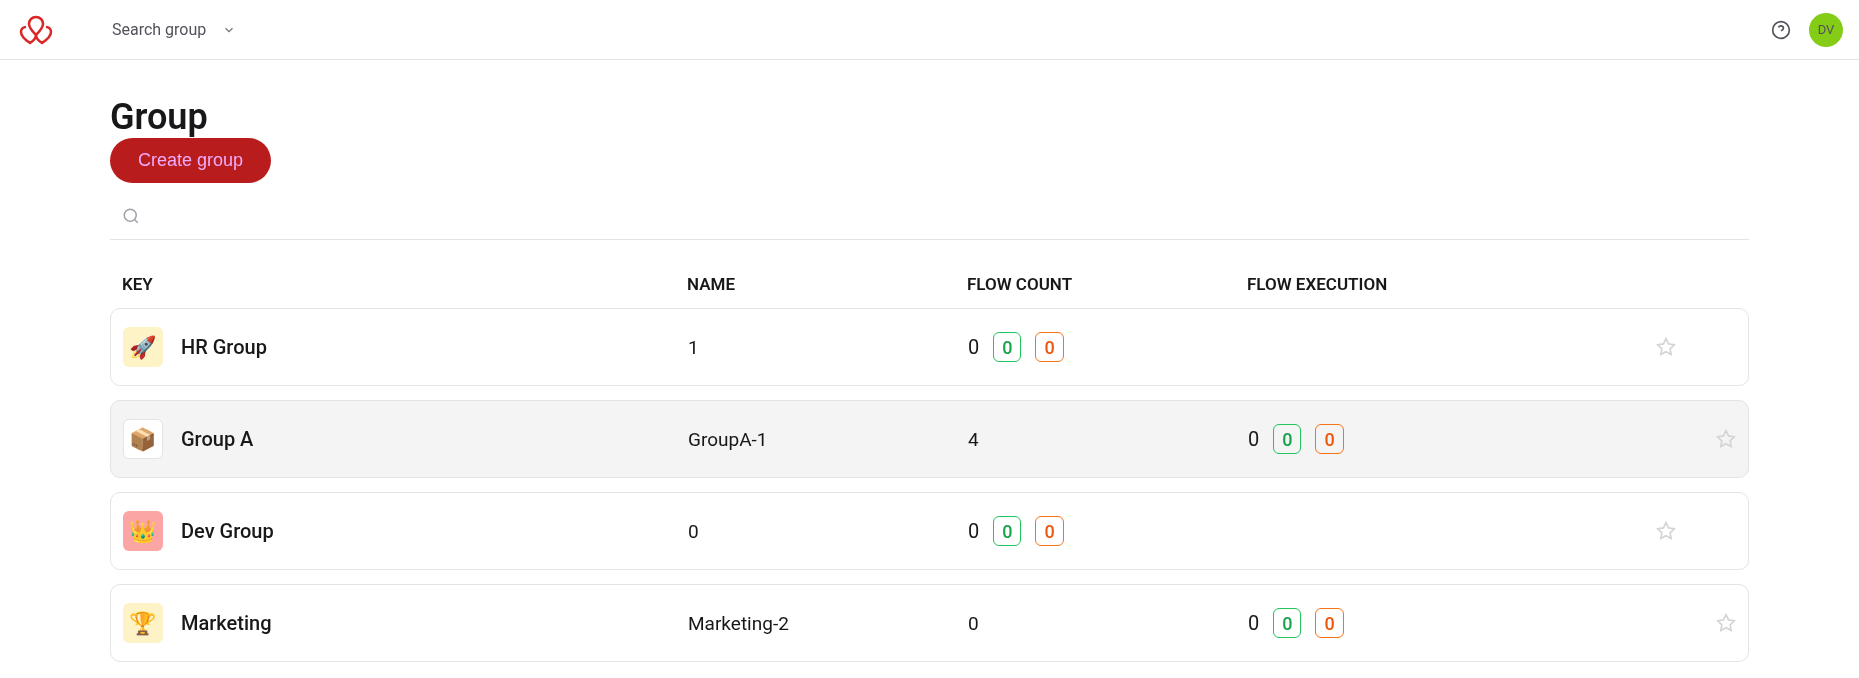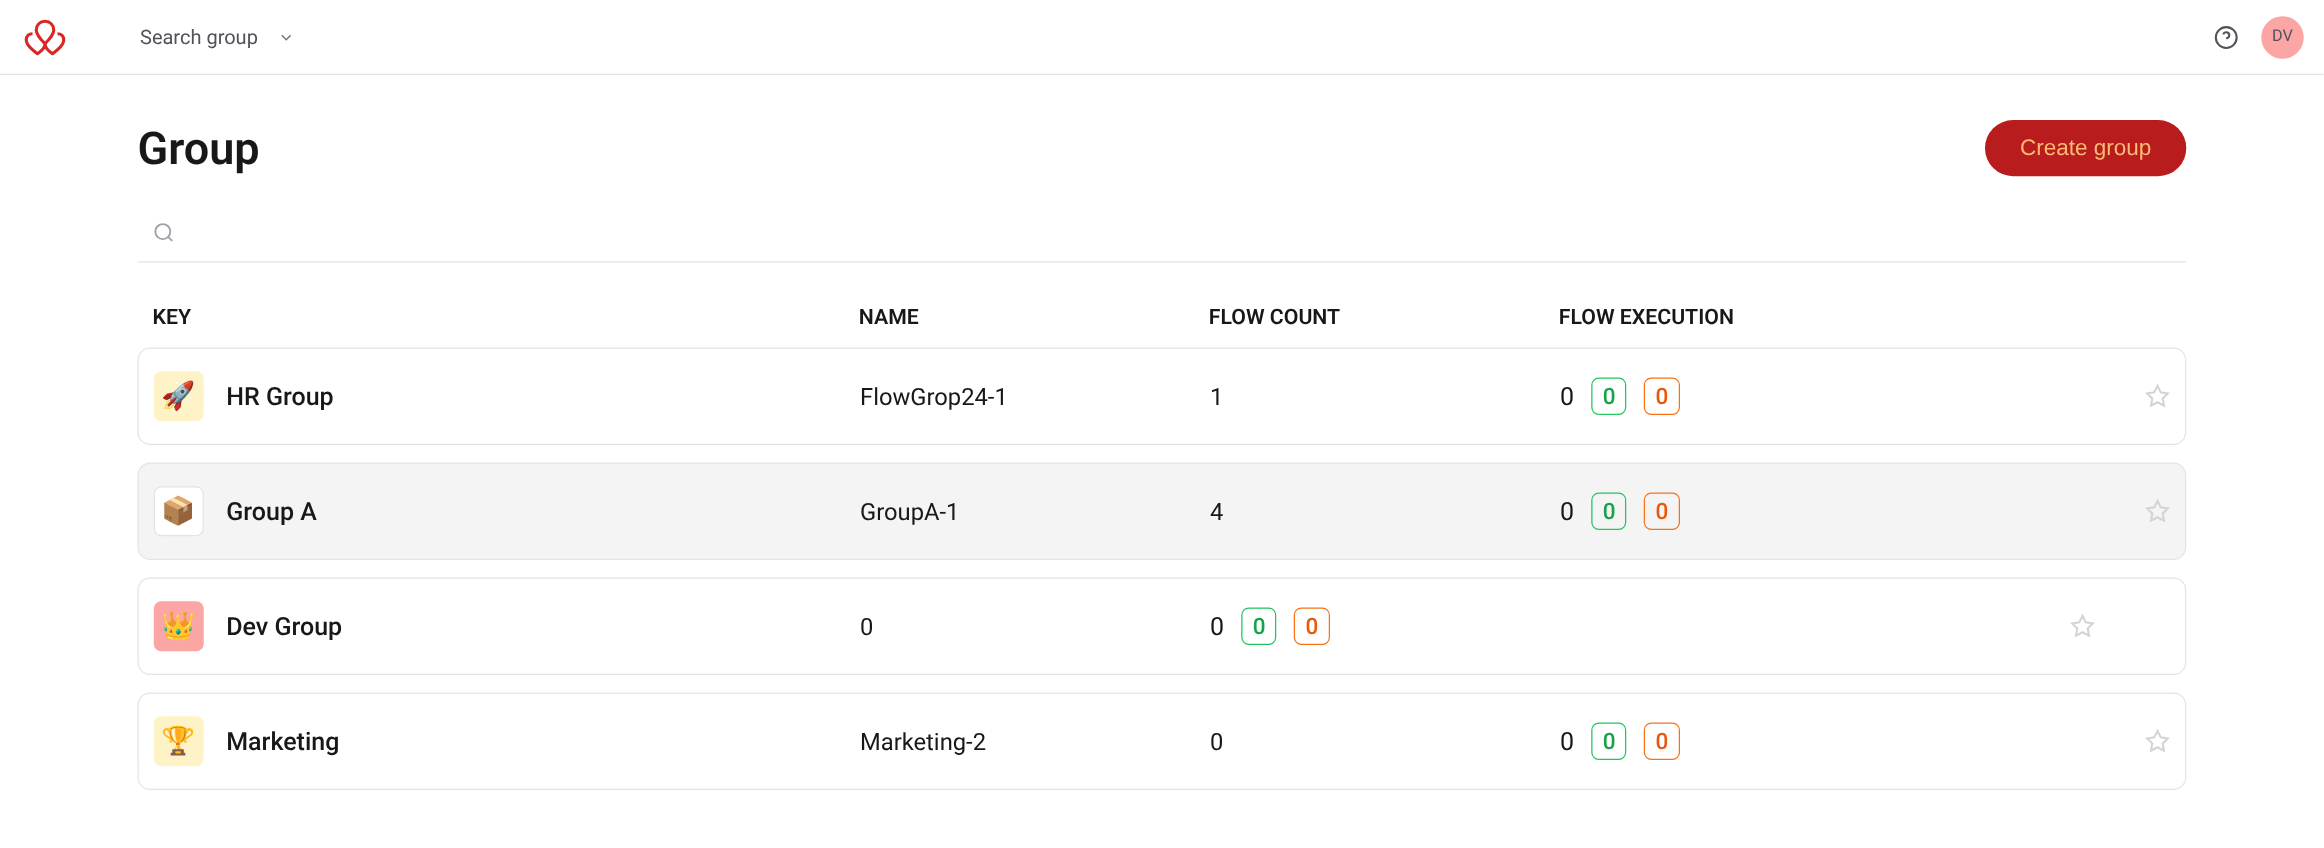--- a/index.html
+++ b/index.html
@@ -44,47 +44,48 @@
       align-items: center;
       justify-content: center;
       margin-right: 16px;
       color: #52525b;
       cursor: pointer;
     }
     .avatar {
       width: 34px;
       height: 34px;
       border-radius: 50%;
-      background: #fca5a5;
+      background: #84cc16;
       display: flex;
       align-items: center;
       justify-content: center;
       font-size: 13px;
       color: #52525b;
       cursor: pointer;
     }
 
     
     .main {
       padding: 36px 110px 0 110px;
     }
     .title-row {
       display: flex;
-      align-items: center;
+      align-items: flex-start;
       justify-content: space-between;
-      margin-bottom: 28px;
+      margin-bottom: 16px;
+      flex-direction: column;
     }
     .page-title {
       font-size: 36px;
       font-weight: 600;
       color: #18181b;
     }
     .create-btn {
       background: #b91c1c;
-      color: #fdba74;
+      color: #f0abfc;
       border: none;
       border-radius: 9999px;
       padding: 12px 28px;
       font-size: 18px;
       font-weight: 500;
       cursor: pointer;
     }
 
     
     .search-wrap {
@@ -240,21 +241,20 @@
     <div>FLOW EXECUTION</div>
     <div></div>
   </div>
 
   <div class="rows" id="rows-container">
       <div class="row">
         <div class="name-cell">
           <div class="row-icon bg-yellow">🚀</div>
           <span class="row-name">HR Group</span>
         </div>
-        <div class="cell-text">FlowGrop24-1</div>
         <div class="cell-text">1</div>
         <div class="exec-cell">
           <span class="exec-plain">0</span>
           <span class="badge green">0</span>
           <span class="badge orange">0</span>
         </div>
         <div class="star-cell">
           <svg width="20" height="20" viewBox="0 0 24 24" fill="none" stroke="#d4d4d8" stroke-width="2" class="star-icon">
             <polygon points="12 2 15.09 8.26 22 9.27 17 14.14 18.18 21.02 12 17.77 5.82 21.02 7 14.14 2 9.27 8.91 8.26 12 2"></polygon>
           </svg>

